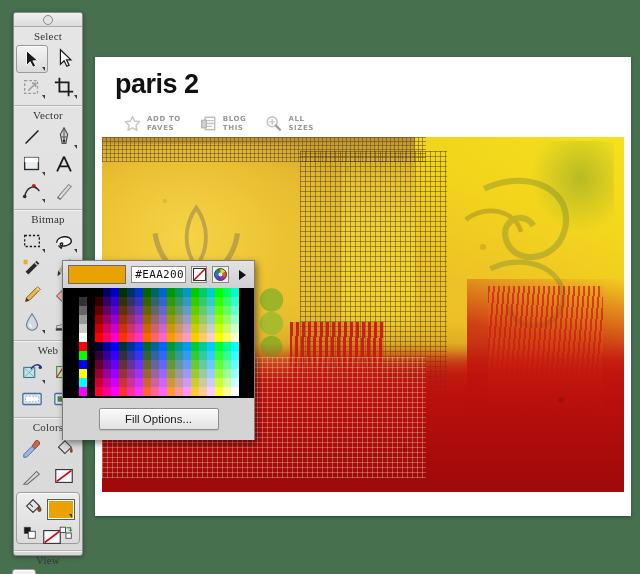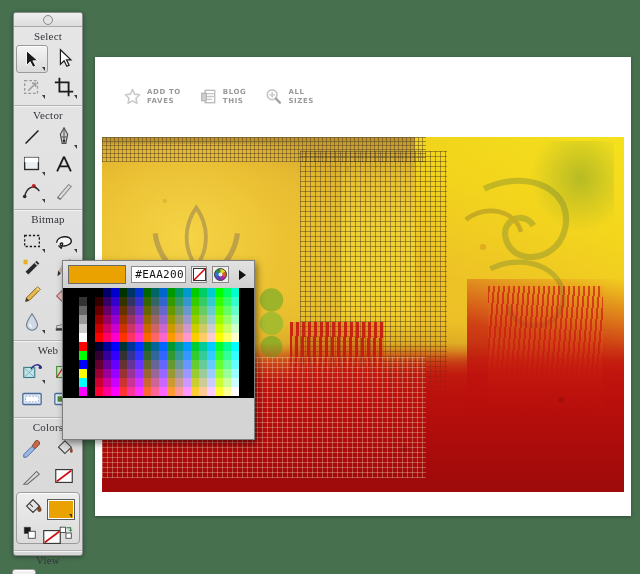--- a/index.html
+++ b/index.html
@@ -242,20 +242,21 @@
     box-shadow:inset 0 1px 0 #fff, 0 1px 1px rgba(0,0,0,.12);
   }
 </style>
 </head>
 <body style="background: rgb(71, 112, 79);">
 
 <div id="stage">
 
   <div class="photo-window">
     <div class="photo-header">
+      <h1 class="photo-title">paris 2</h1>
       <div class="photo-actions">
 
         <div class="action-btn">
           <span class="action-ico">
             <svg viewBox="0 0 20 20" width="19" height="19">
               <path d="M10 2.6l2.3 4.9 5.2.7-3.8 3.7 1 5.2L10 14.6 5.3 17.1l1-5.2L2.5 8.2l5.2-.7z" fill="none" stroke="#c9c9c9" stroke-width="1.6" stroke-linejoin="round"></path>
             </svg>
           </span>
           <span class="action-label">ADD TO
 FAVES</span>
@@ -924,15 +925,18 @@
           <div class="sw" style="background: rgb(255, 153, 255);"></div>
           <div class="sw" style="background: rgb(255, 204, 51);"></div>
           <div class="sw" style="background: rgb(255, 204, 153);"></div>
           <div class="sw" style="background: rgb(255, 204, 255);"></div>
           <div class="sw" style="background: rgb(255, 255, 51);"></div>
           <div class="sw" style="background: rgb(255, 255, 153);"></div>
           <div class="sw" style="background: rgb(255, 255, 255);"></div>
         </div>
     </div>
 
+    <div class="picker-bottom">
+      <div class="fill-options-btn">Fill Options...</div>
+    </div>
   </div>
 
 </div>
 
 </body></html>

